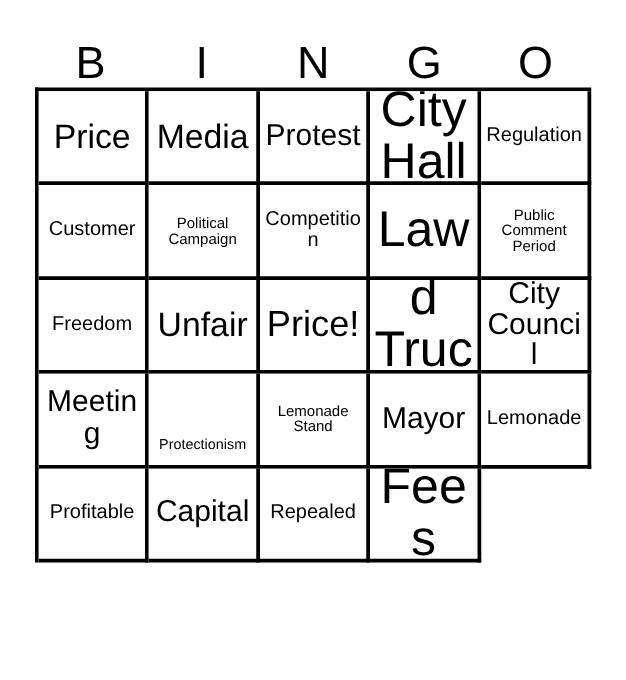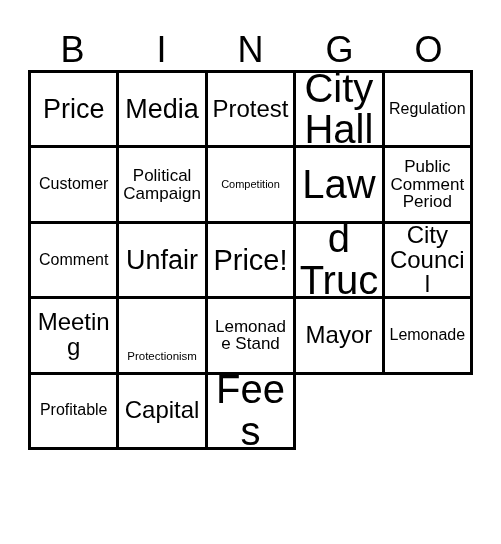--- a/index.html
+++ b/index.html
@@ -82,22 +82,22 @@
     color: #000000;
     user-select: none;
   }
 
   
   .fs-xxl { font-size: 40px; }
   .fs-xl  { font-size: 29px; }
   .fs-l   { font-size: 27px; }
   .fs-m   { font-size: 24px; }
   .fs-s   { font-size: 16px; }
-  .fs-xs  { font-size: 17px; }
-  .fs-xxs { font-size: 11px; }
+  .fs-xs  { font-size: 12px; }
+  .fs-xxs { font-size: 16px; }
   .fs-tiny{ font-size: 11.5px; margin-top: 44px; }
 </style>
 </head>
 <body>
 
 <div id="card-root">
 
   <div class="header-row">
     <div class="header-letter">B</div>
     <div class="header-letter">I</div>
@@ -131,21 +131,21 @@
       <div class="bingo-cell">
         <span class="cell-text fs-xxs">Competition</span>
       </div>
       <div class="bingo-cell">
         <span class="cell-text fs-xxl">Law</span>
       </div>
       <div class="bingo-cell">
         <span class="cell-text fs-xs">Public Comment Period</span>
       </div>
       <div class="bingo-cell">
-        <span class="cell-text fs-s">Comment</span>
+        <span class="cell-text fs-s">Freedom</span>
       </div>
       <div class="bingo-cell">
         <span class="cell-text fs-l">Unfair</span>
       </div>
       <div class="bingo-cell">
         <span class="cell-text fs-xl">Price!</span>
       </div>
       <div class="bingo-cell">
         <span class="cell-text fs-xxl">Food Truck</span>
       </div>
@@ -167,17 +167,20 @@
       <div class="bingo-cell">
         <span class="cell-text fs-s">Lemonade</span>
       </div>
       <div class="bingo-cell">
         <span class="cell-text fs-s">Profitable</span>
       </div>
       <div class="bingo-cell">
         <span class="cell-text fs-m">Capital</span>
       </div>
       <div class="bingo-cell">
+        <span class="cell-text fs-s">Repealed</span>
+      </div>
+      <div class="bingo-cell">
         <span class="cell-text fs-xxl">Fees</span>
       </div>
     </div>
 
 </div>
 
 </body></html>

